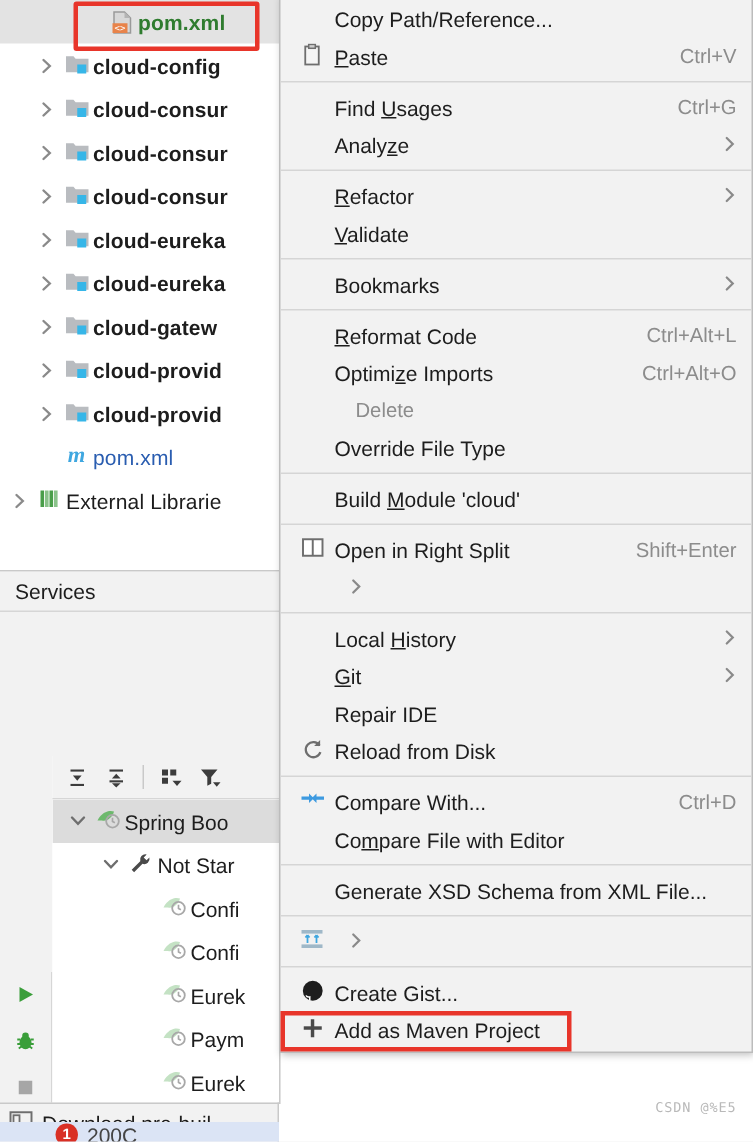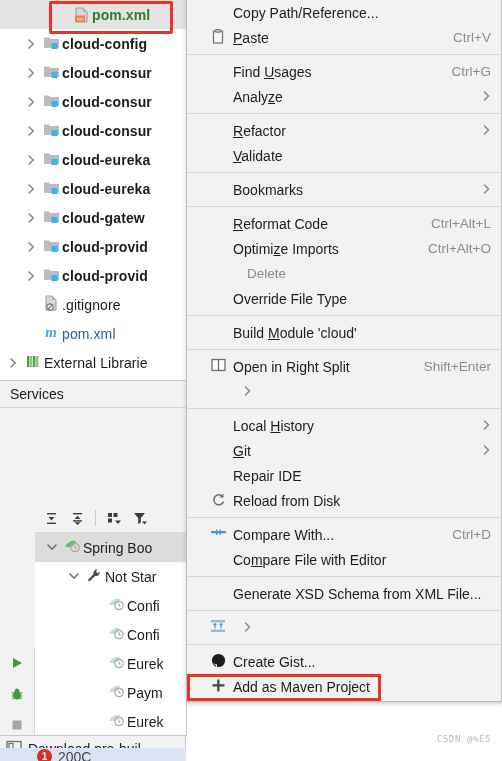--- a/index.html
+++ b/index.html
@@ -95,21 +95,21 @@
   
   #ctx-menu{
     position:absolute;left:186px;top:-3px;width:316px;
     background:#f2f2f2;border:1px solid #bcbcbc;border-top:none;
     box-shadow:1px 1px 5px rgba(0,0,0,.25);
     box-sizing:border-box;
     padding:3px 0 2px 0;
   }
   .mi{
     position:relative;height:25px;display:flex;align-items:center;
-    padding:0 10px 0 16px;box-sizing:border-box;
+    padding:0 10px 0 6px;box-sizing:border-box;
   }
   .mi-icon{
     width:30px;flex:0 0 30px;display:flex;align-items:center;justify-content:center;
   }
   .mi-label{flex:1;font-size:14px;color:#1d1d1d;white-space:nowrap;}
   .mi-label u{text-decoration:underline;}
   .mi-accel{font-size:13.5px;color:#8c8c8c;white-space:nowrap;margin-left:14px;}
   .mi-arrow{color:#8a8a8a;font-size:13px;line-height:1;margin-left:10px;}
   .msep{height:1px;background:#d5d5d5;margin:4px 0;}
   #maven-highlight{
@@ -285,33 +285,20 @@
             </svg>
           </span>
         </span>
         <span class="ticon">
           <span><svg width="17" height="15" viewBox="0 0 17 15">
               <path d="M1 2.5h5l1.4 1.6H16v9H1z" fill="#b9bcc0"></path>
               <rect x="8.5" y="8" width="6" height="6" fill="#36b6e8"></rect>
             </svg></span>
         </span>
         <span class="tlabel bold">cloud-provid</span>
-      </div>
-      <div class="tree-row">
-        <span style="width: 18px; flex: 0 0 18px;"></span>
-        <span class="arrow"></span>
-        <span class="ticon">
-          <span><svg width="15" height="16" viewBox="0 0 15 16">
-              <path d="M2 1h6l4 4v10H2z" fill="#d8d8d8" stroke="#9a9a9a" stroke-width="1"></path>
-              <path d="M8 1l4 4H8z" fill="#b4b4b4"></path>
-              <circle cx="6" cy="12" r="3.2" fill="#eee" stroke="#7a7a7a" stroke-width="1.2"></circle>
-              <path d="M3.9 14.1L8.1 9.9" stroke="#7a7a7a" stroke-width="1.2"></path>
-            </svg></span>
-        </span>
-        <span class="tlabel plain">.gitignore</span>
       </div>
       <div class="tree-row">
         <span style="width: 18px; flex: 0 0 18px;"></span>
         <span class="arrow"></span>
         <span class="ticon">
           <span><svg width="16" height="16" viewBox="0 0 16 16">
               <text x="8" y="13" font-size="15" font-style="italic" font-weight="bold" fill="#3fa7e0" text-anchor="middle" font-family="Liberation Serif, serif">m</text>
             </svg></span>
         </span>
         <span class="tlabel blue">pom.xml</span>

